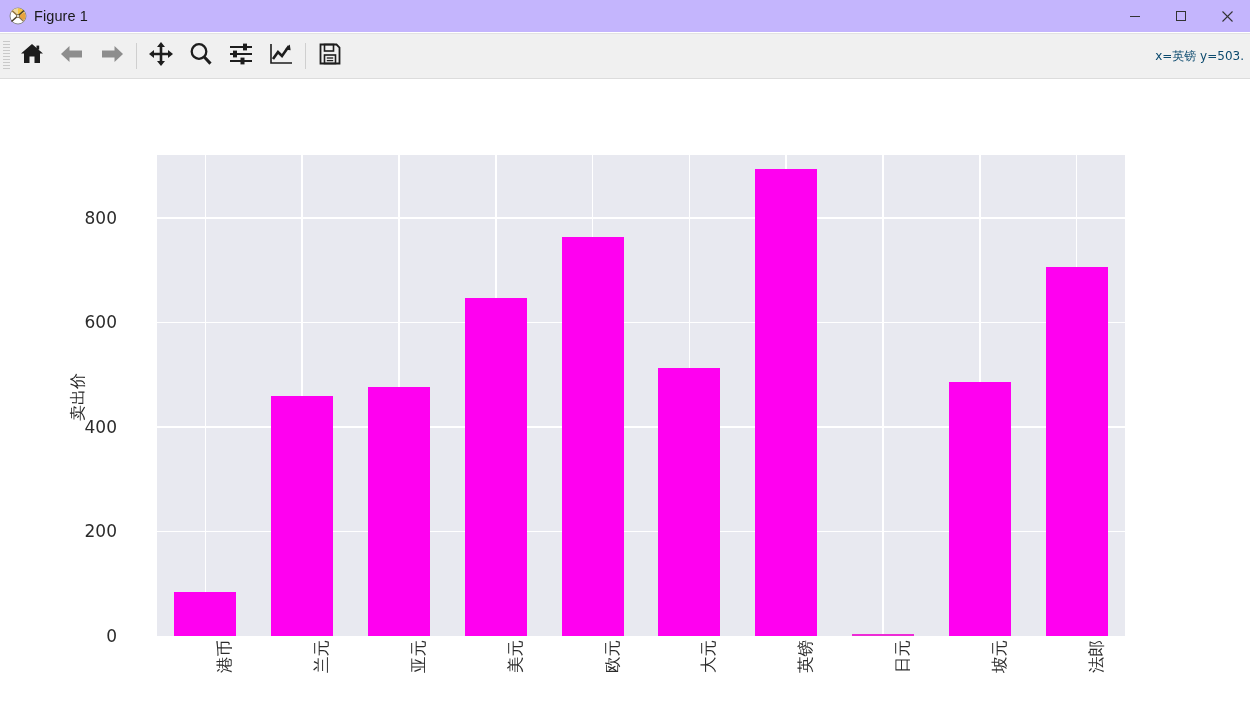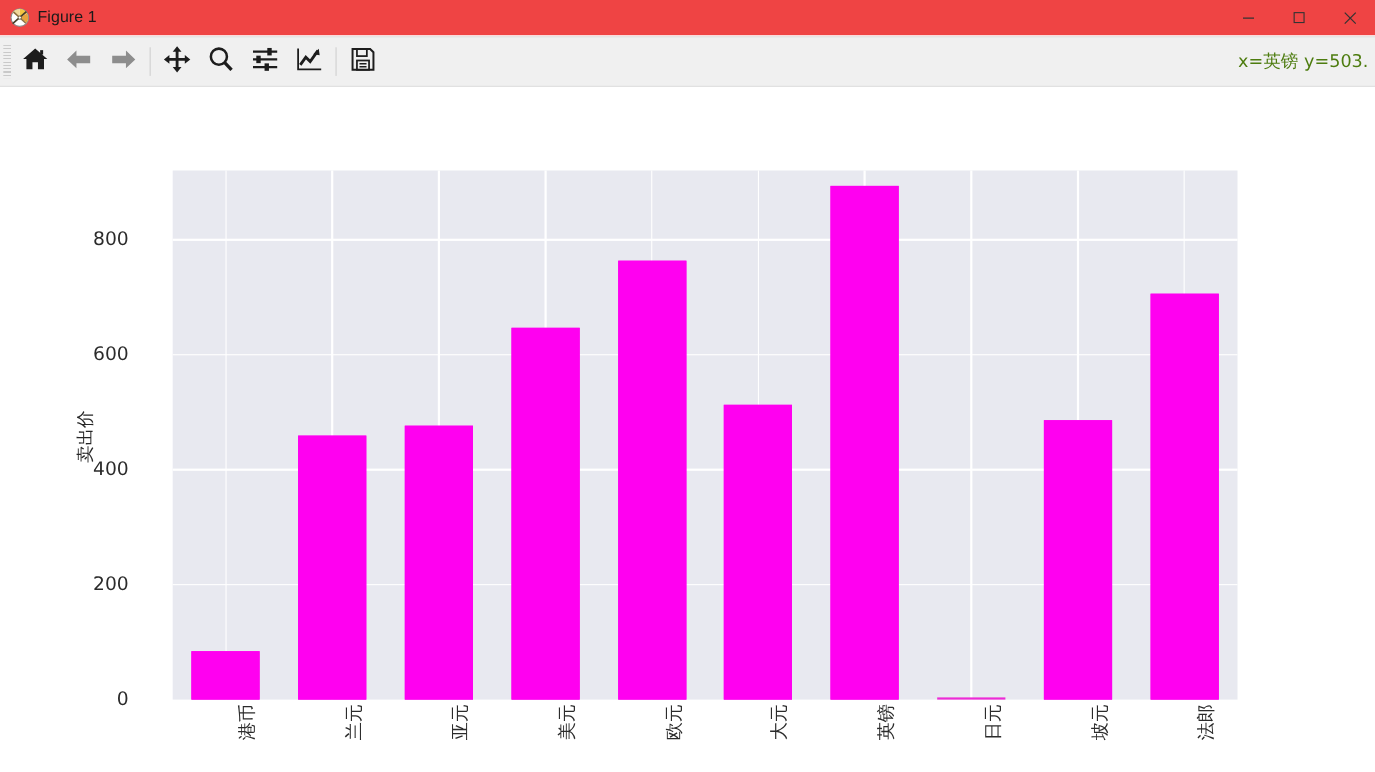--- a/index.html
+++ b/index.html
@@ -7,42 +7,42 @@
   body{
     width:1250px;height:702px;overflow:hidden;
     background:#ffffff;
     font-family:"Liberation Sans","DejaVu Sans",sans-serif;
     -webkit-font-smoothing:antialiased;
   }
   .window{position:relative;width:1250px;height:702px;background:#ffffff;display:flex;flex-direction:column;}
 
   
   .titlebar{
-    height:32px;min-height:32px;background:#ef4444;display:flex;align-items:center;
+    height:32px;min-height:32px;background:#c4b5fd;display:flex;align-items:center;
     border-bottom:1px solid #ffffff;position:relative;
   }
   .title-icon{width:18px;height:18px;margin-left:9px;margin-right:7px;position:relative;flex:none;}
   .title-text{font-size:14.5px;color:#1a1a1a;letter-spacing:.1px;}
   .winbtns{position:absolute;right:0;top:0;height:32px;display:flex;}
   .winbtn{width:46px;height:32px;display:flex;align-items:center;justify-content:center;}
   .winbtn svg{display:block;}
 
   
   .toolbar{
     height:44px;min-height:44px;background:#f0f0f0;
     border-top:1px solid #e2e2e2;border-bottom:1px solid #dcdcdc;
     display:flex;align-items:center;position:relative;
   }
   .grip{width:7px;height:30px;margin-left:3px;margin-right:2px;
     background-image:repeating-linear-gradient(to bottom,#c9c9c9 0 1px,transparent 1px 3px);}
   .tb-btn{width:40px;height:40px;display:flex;align-items:center;justify-content:center;}
   .tb-sep{width:1px;height:26px;background:#cfcfcf;margin:0 4px;}
   .tb-status{
     position:absolute;right:6px;top:50%;transform:translateY(-50%);
-    font-size:16px;color:#4d7c0f;white-space:nowrap;overflow:hidden;
+    font-size:12px;color:#0c4a6e;white-space:nowrap;overflow:hidden;
     font-family:"DejaVu Sans","Liberation Sans",sans-serif;
   }
 
   
   .canvas{position:relative;flex:1;background:#ffffff;overflow:hidden;}
 
   .fig-title{
     position:absolute;left:0;right:0;top:121px;text-align:center;
     font-size:17px;color:#262626;
     font-family:"DejaVu Sans","Liberation Sans",sans-serif;

